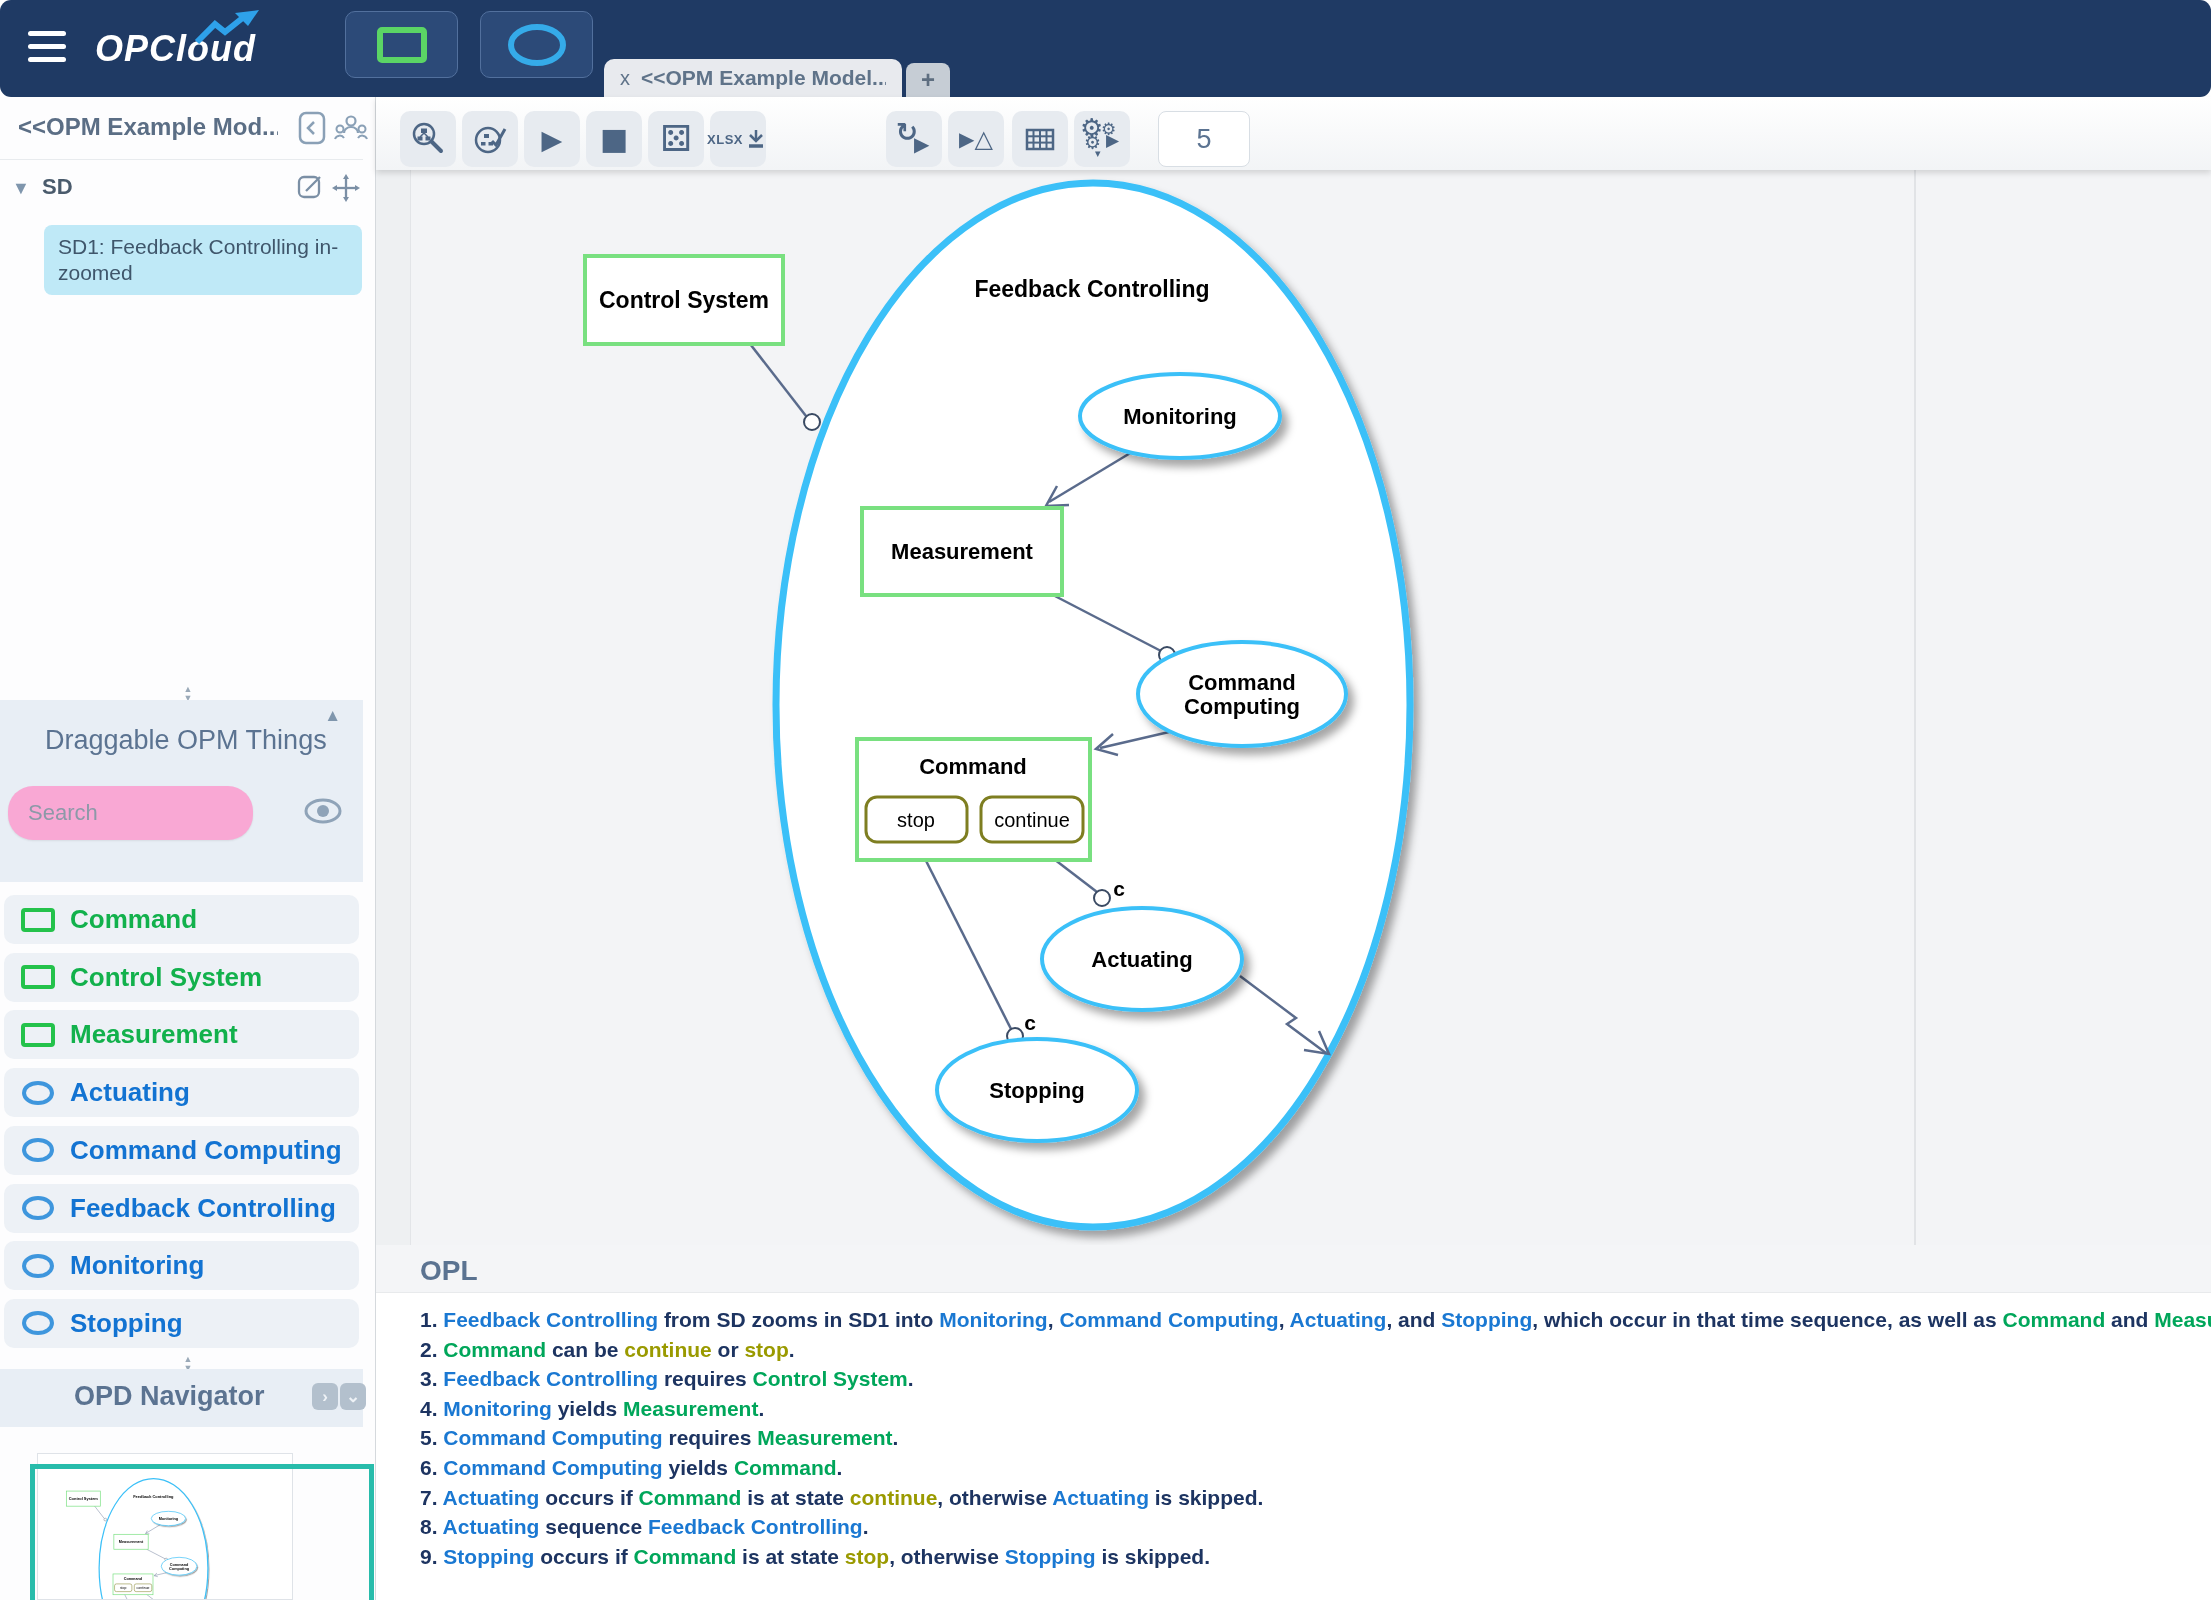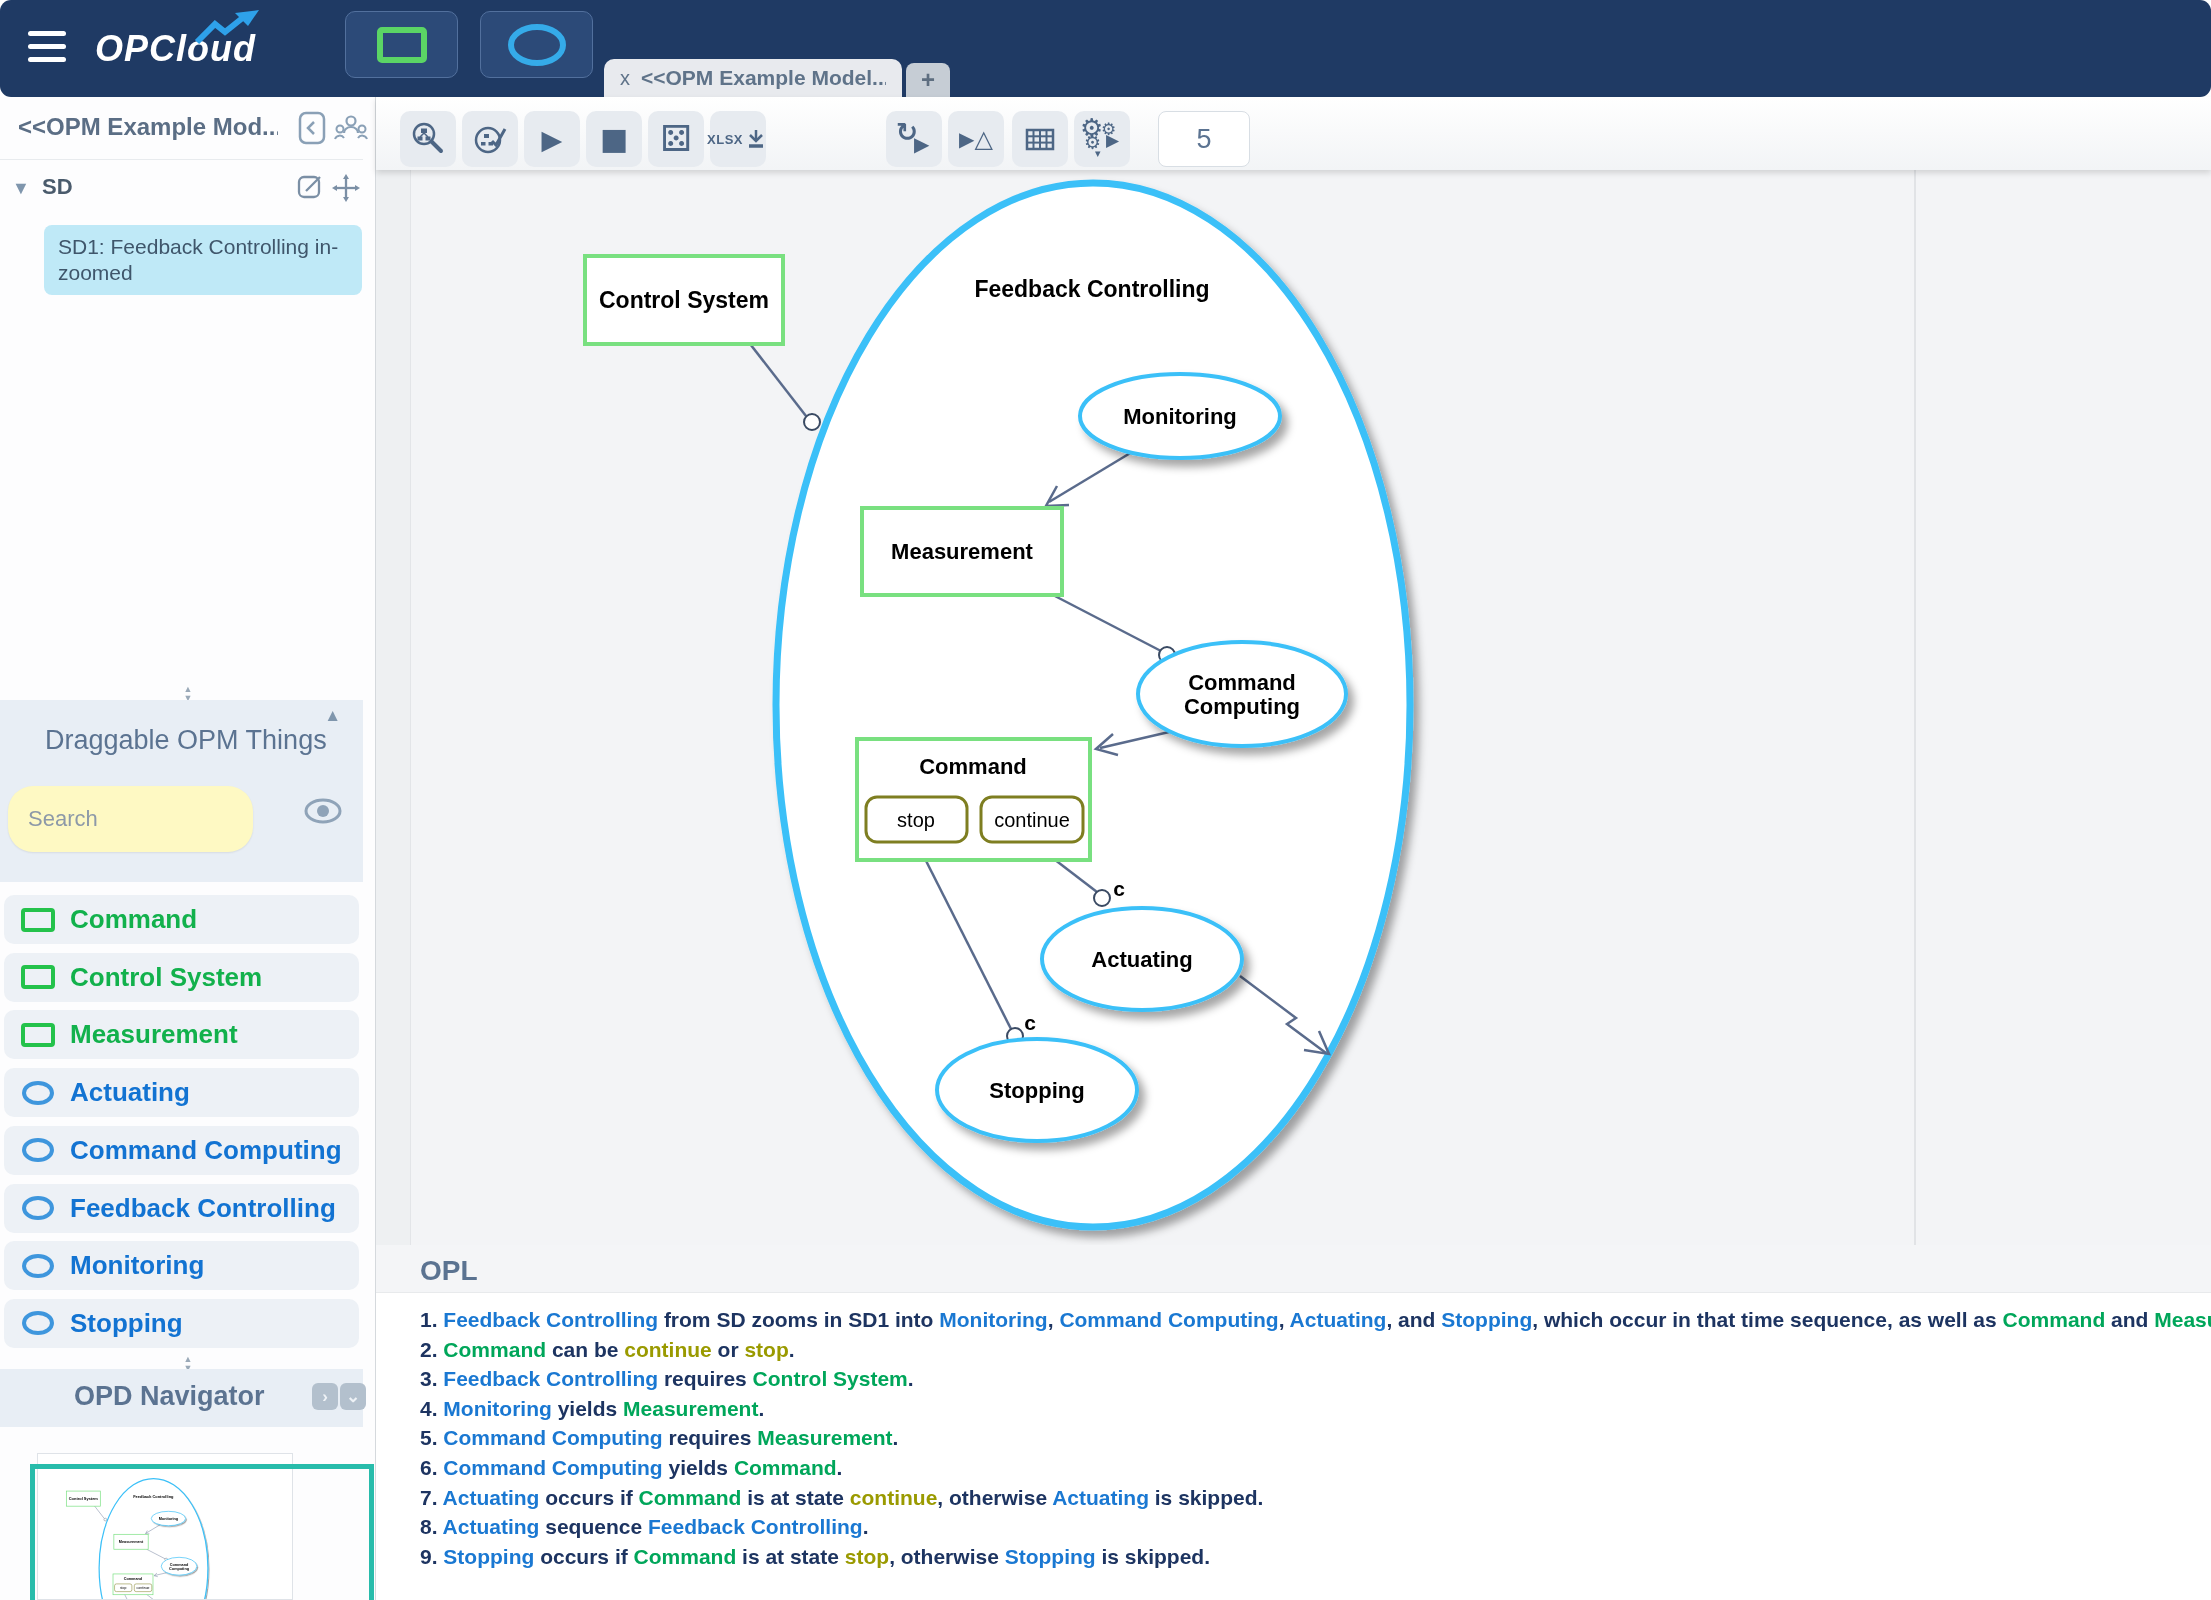--- a/index.html
+++ b/index.html
@@ -38,21 +38,21 @@
   .tree-row{position:absolute;left:0;top:75px;width:363px;height:36px;}
   .tree-caret{position:absolute;left:12px;top:6px;color:#7f96ad;font-size:18px;}
   .tree-label{position:absolute;left:42px;top:2px;font-size:22px;font-weight:bold;color:#4a5b6c;}
   .tree-icon{position:absolute;top:2px;cursor:pointer;}
   .tree-item{position:absolute;left:44px;top:128px;width:318px;min-height:68px;background:#bfe9f7;border-radius:8px;padding:9px 14px;font-size:21px;line-height:26px;color:#3f566b;cursor:pointer;}
   .handle{position:absolute;left:170px;width:36px;height:18px;text-align:center;color:#9aa9b8;font-size:9px;line-height:9px;cursor:row-resize;}
   .handle.h1{top:588px;} .handle.h2{top:1258px;}
   .drag-panel{position:absolute;left:0;top:603px;width:363px;height:182px;background:#e8eef5;}
   .drag-title{position:absolute;left:45px;top:25px;font-size:27px;font-weight:normal;color:var(--slate);}
   .panel-collapse{position:absolute;right:22px;top:6px;color:#7f96ad;font-size:17px;cursor:pointer;}
-  .search-input{position:absolute;left:8px;top:86px;width:245px;height:66px;border:none;border-radius:25px;background:#fef9c3;padding:0 20px;font-size:22px;color:#445;outline:none;box-shadow:0 1px 2px rgba(0,0,0,.08);font-family:"Liberation Sans",sans-serif;}
+  .search-input{position:absolute;left:8px;top:86px;width:245px;height:54px;border:none;border-radius:25px;background:#f9a8d4;padding:0 20px;font-size:22px;color:#445;outline:none;box-shadow:0 1px 2px rgba(0,0,0,.08);font-family:"Liberation Sans",sans-serif;}
   .search-input::placeholder{color:#8d99a8;}
   .eye-icon{position:absolute;left:303px;top:97px;cursor:pointer;}
   .drag-items{position:absolute;left:0;top:798px;width:363px;}
   .drag-item{position:absolute;left:4px;width:355px;height:49px;background:#edf1f6;border-radius:10px;display:flex;align-items:center;padding-left:16px;cursor:grab;}
   .drag-item .it-ic{width:36px;height:26px;margin-right:14px;flex:none;}
   .drag-item.object .it-ic rect{fill:none;stroke:var(--item-object);stroke-width:4;}
   .drag-item.process .it-ic ellipse{fill:none;stroke:var(--item-process);stroke-width:4;}
   .drag-item .it-label{font-size:26px;font-weight:bold;white-space:nowrap;}
   .drag-item.object .it-label{color:#12b14c;}
   .drag-item.process .it-label{color:#1273d2;}

